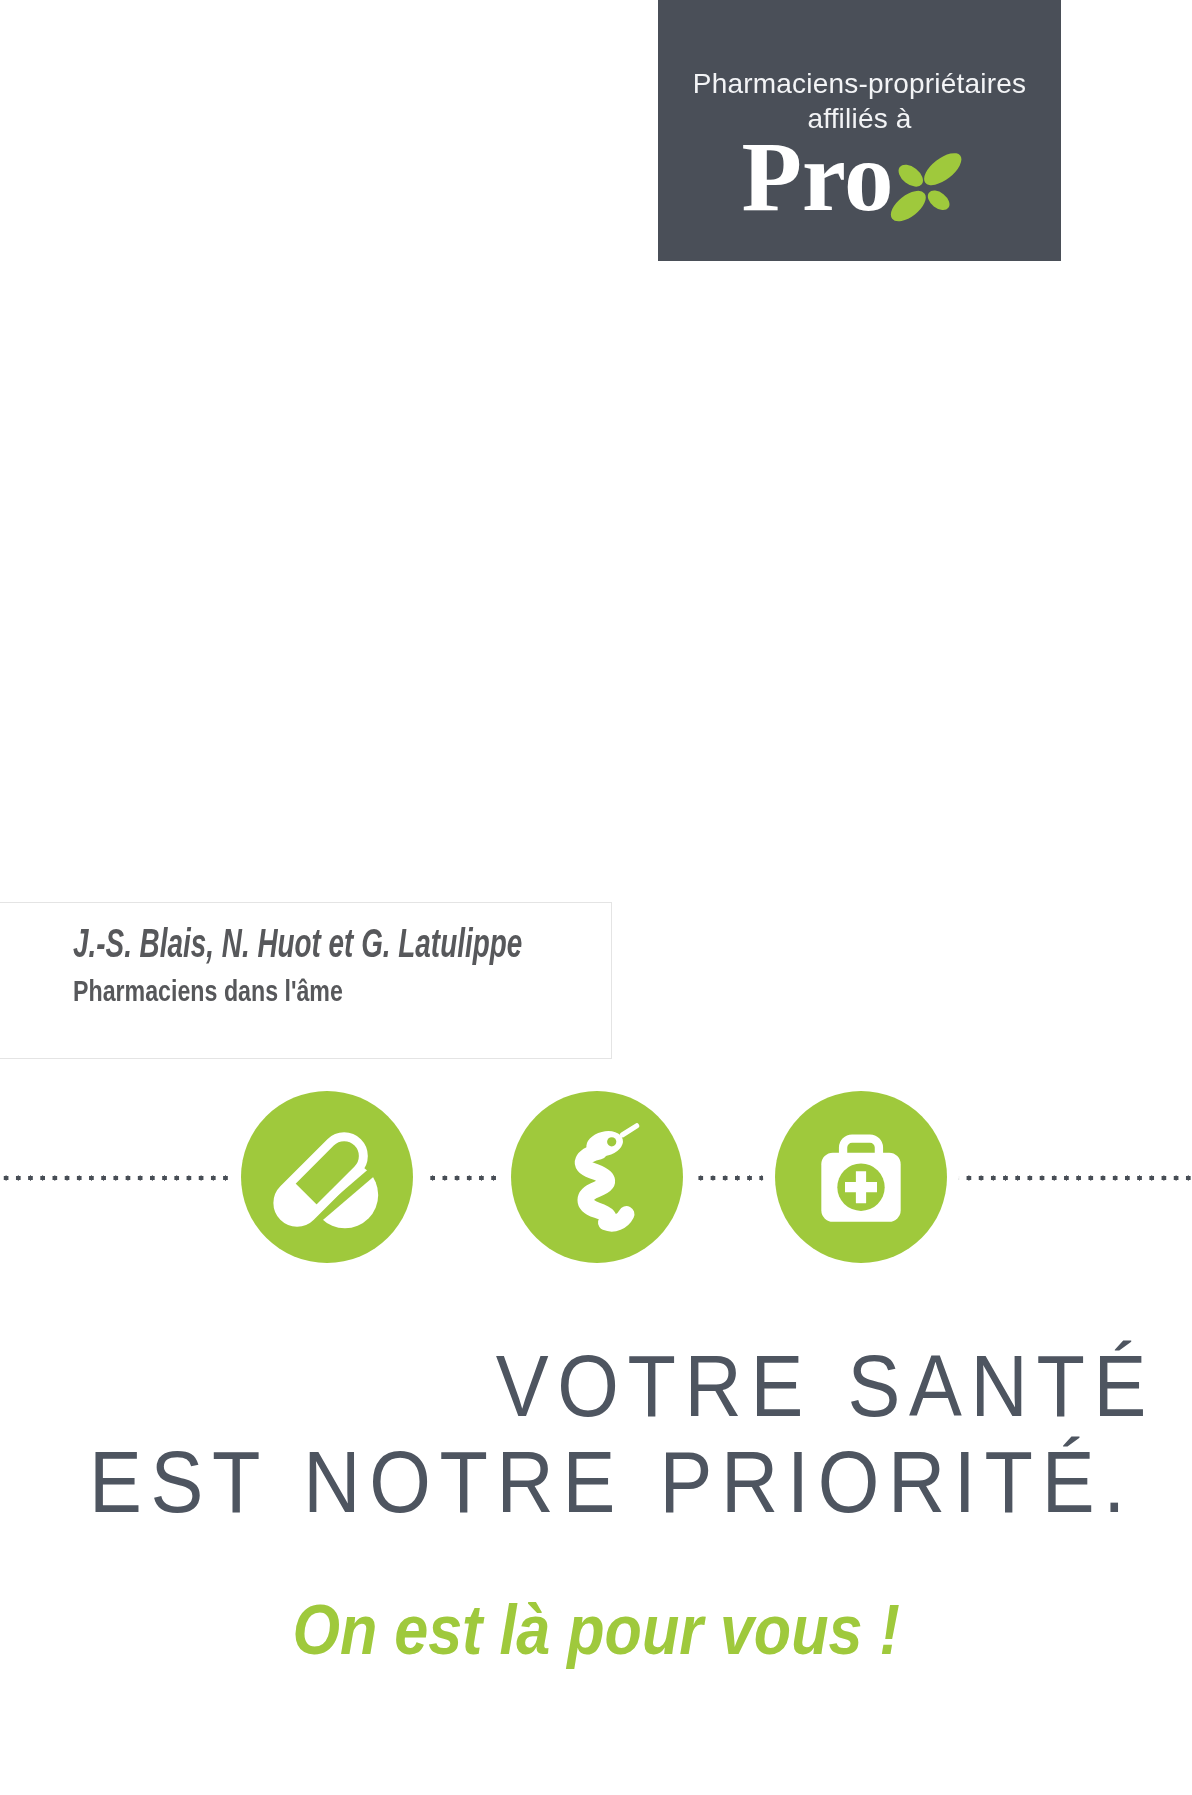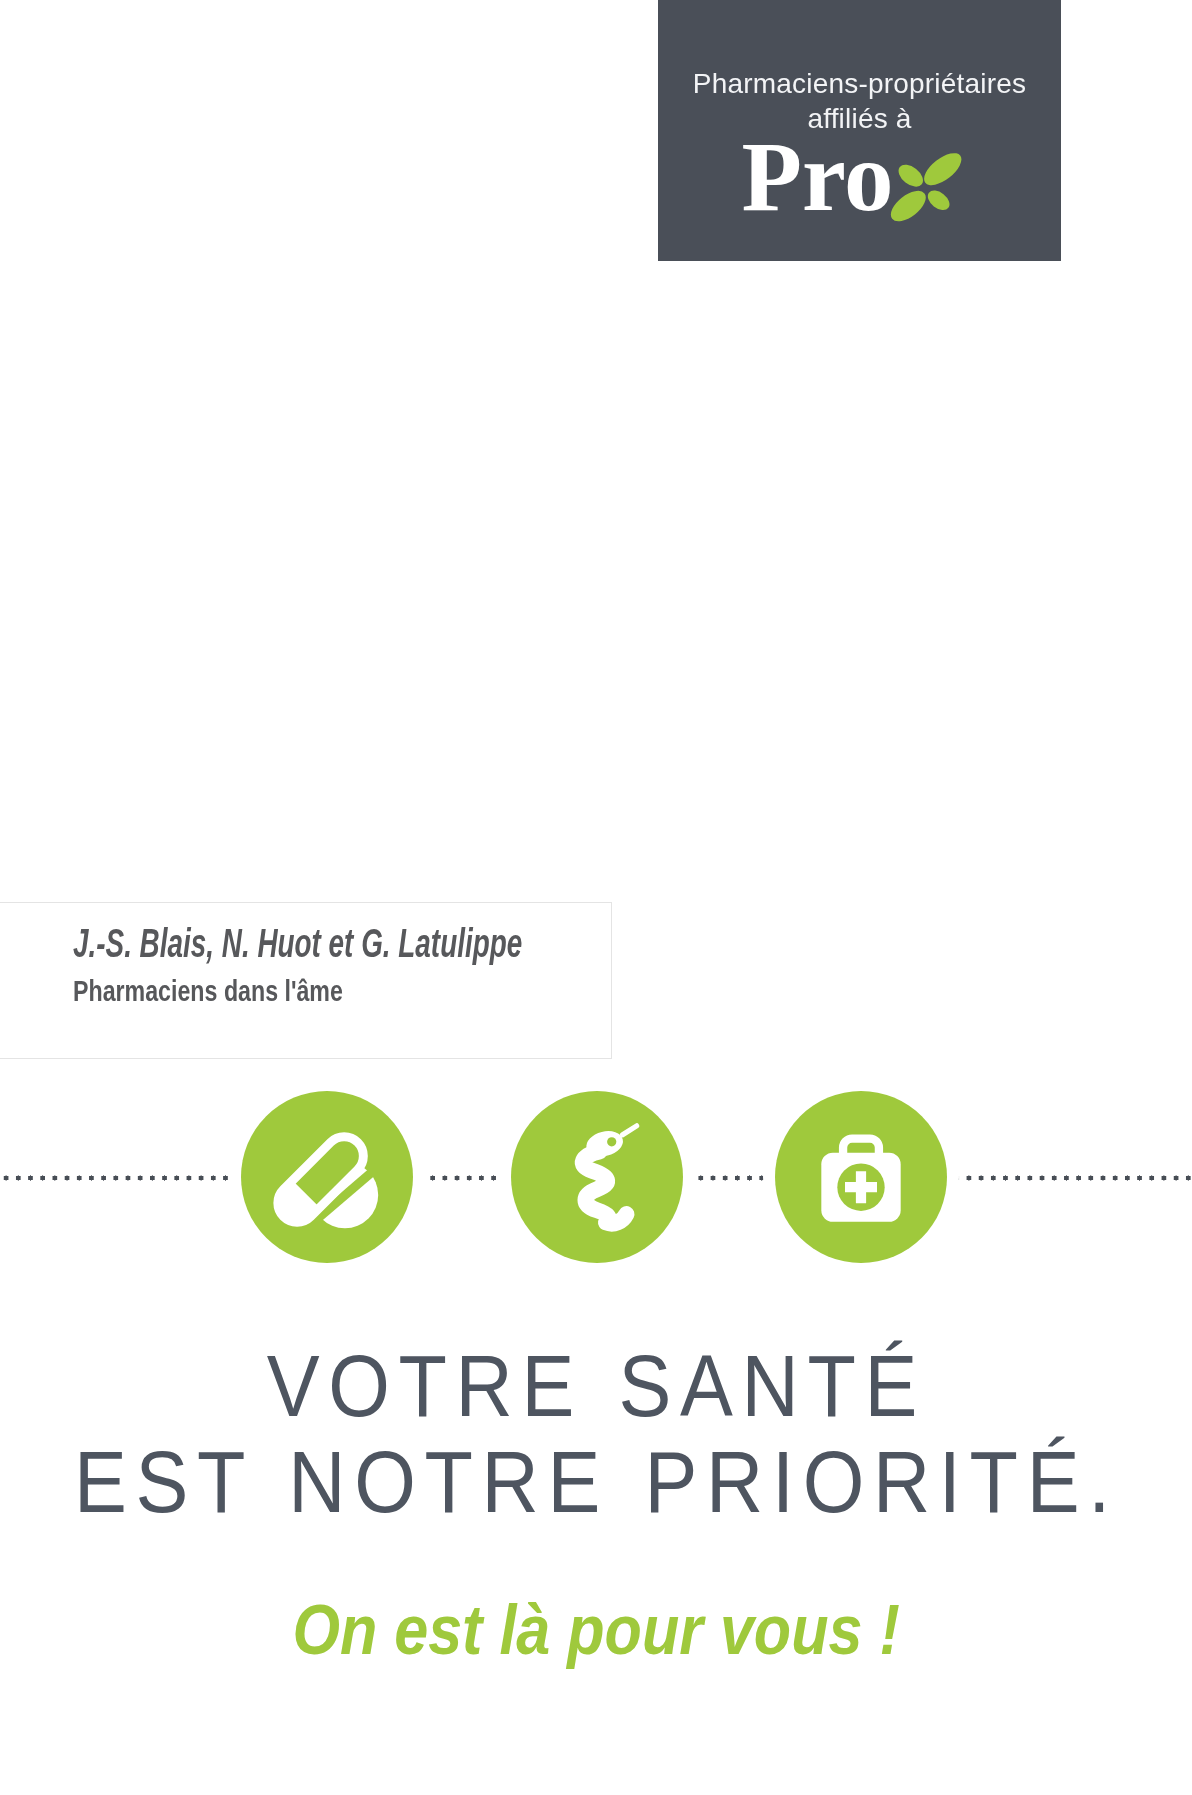--- a/index.html
+++ b/index.html
@@ -61,21 +61,21 @@
     position:absolute;top:1091px;width:172px;height:172px;border-radius:50%;
     background:var(--green);box-shadow:0 0 0 12px #fff;
     display:flex;align-items:center;justify-content:center;
   }
   .icon-circle svg{width:128px;height:128px;}
   .circle-1{left:241px;} .circle-2{left:511px;} .circle-3{left:775px;}
 
   
   .headline{
     position:absolute;left:0;right:0;top:1338px;
-    display:flex;flex-direction:column;align-items:center;
+    display:flex;flex-direction:column;align-items:flex-end;
     color:var(--headline);
   }
   .headline-line{
     font-size:88px;line-height:96px;font-weight:400;white-space:nowrap;
     letter-spacing:.11em;word-spacing:.06em;
     transform:scaleX(.9);transform-origin:center;
   }
 
   
   .green-tagline{

